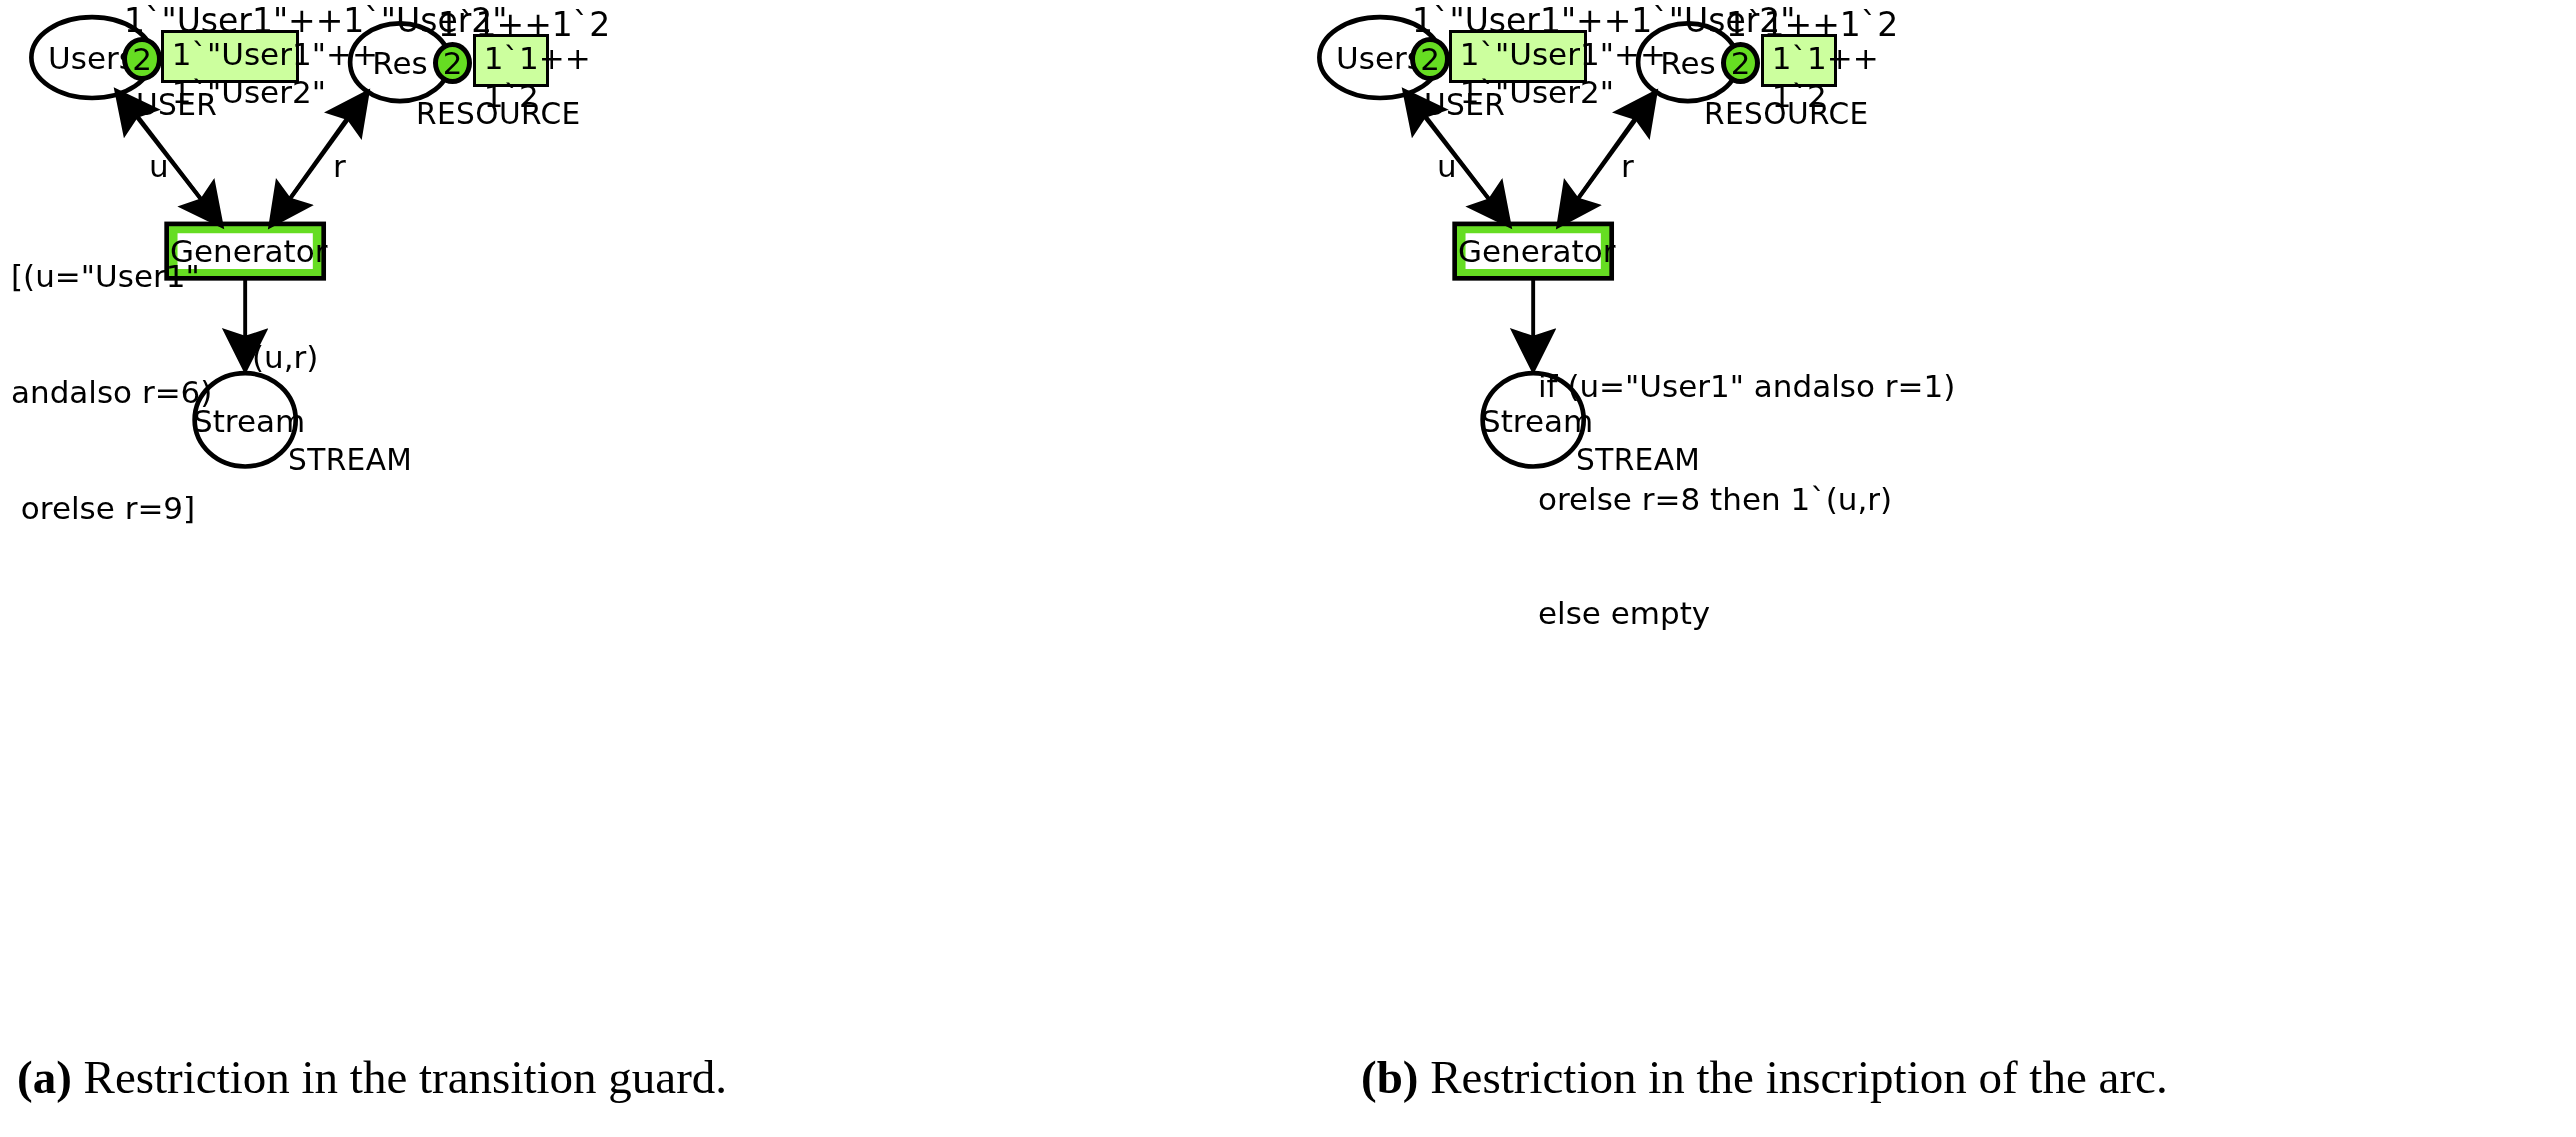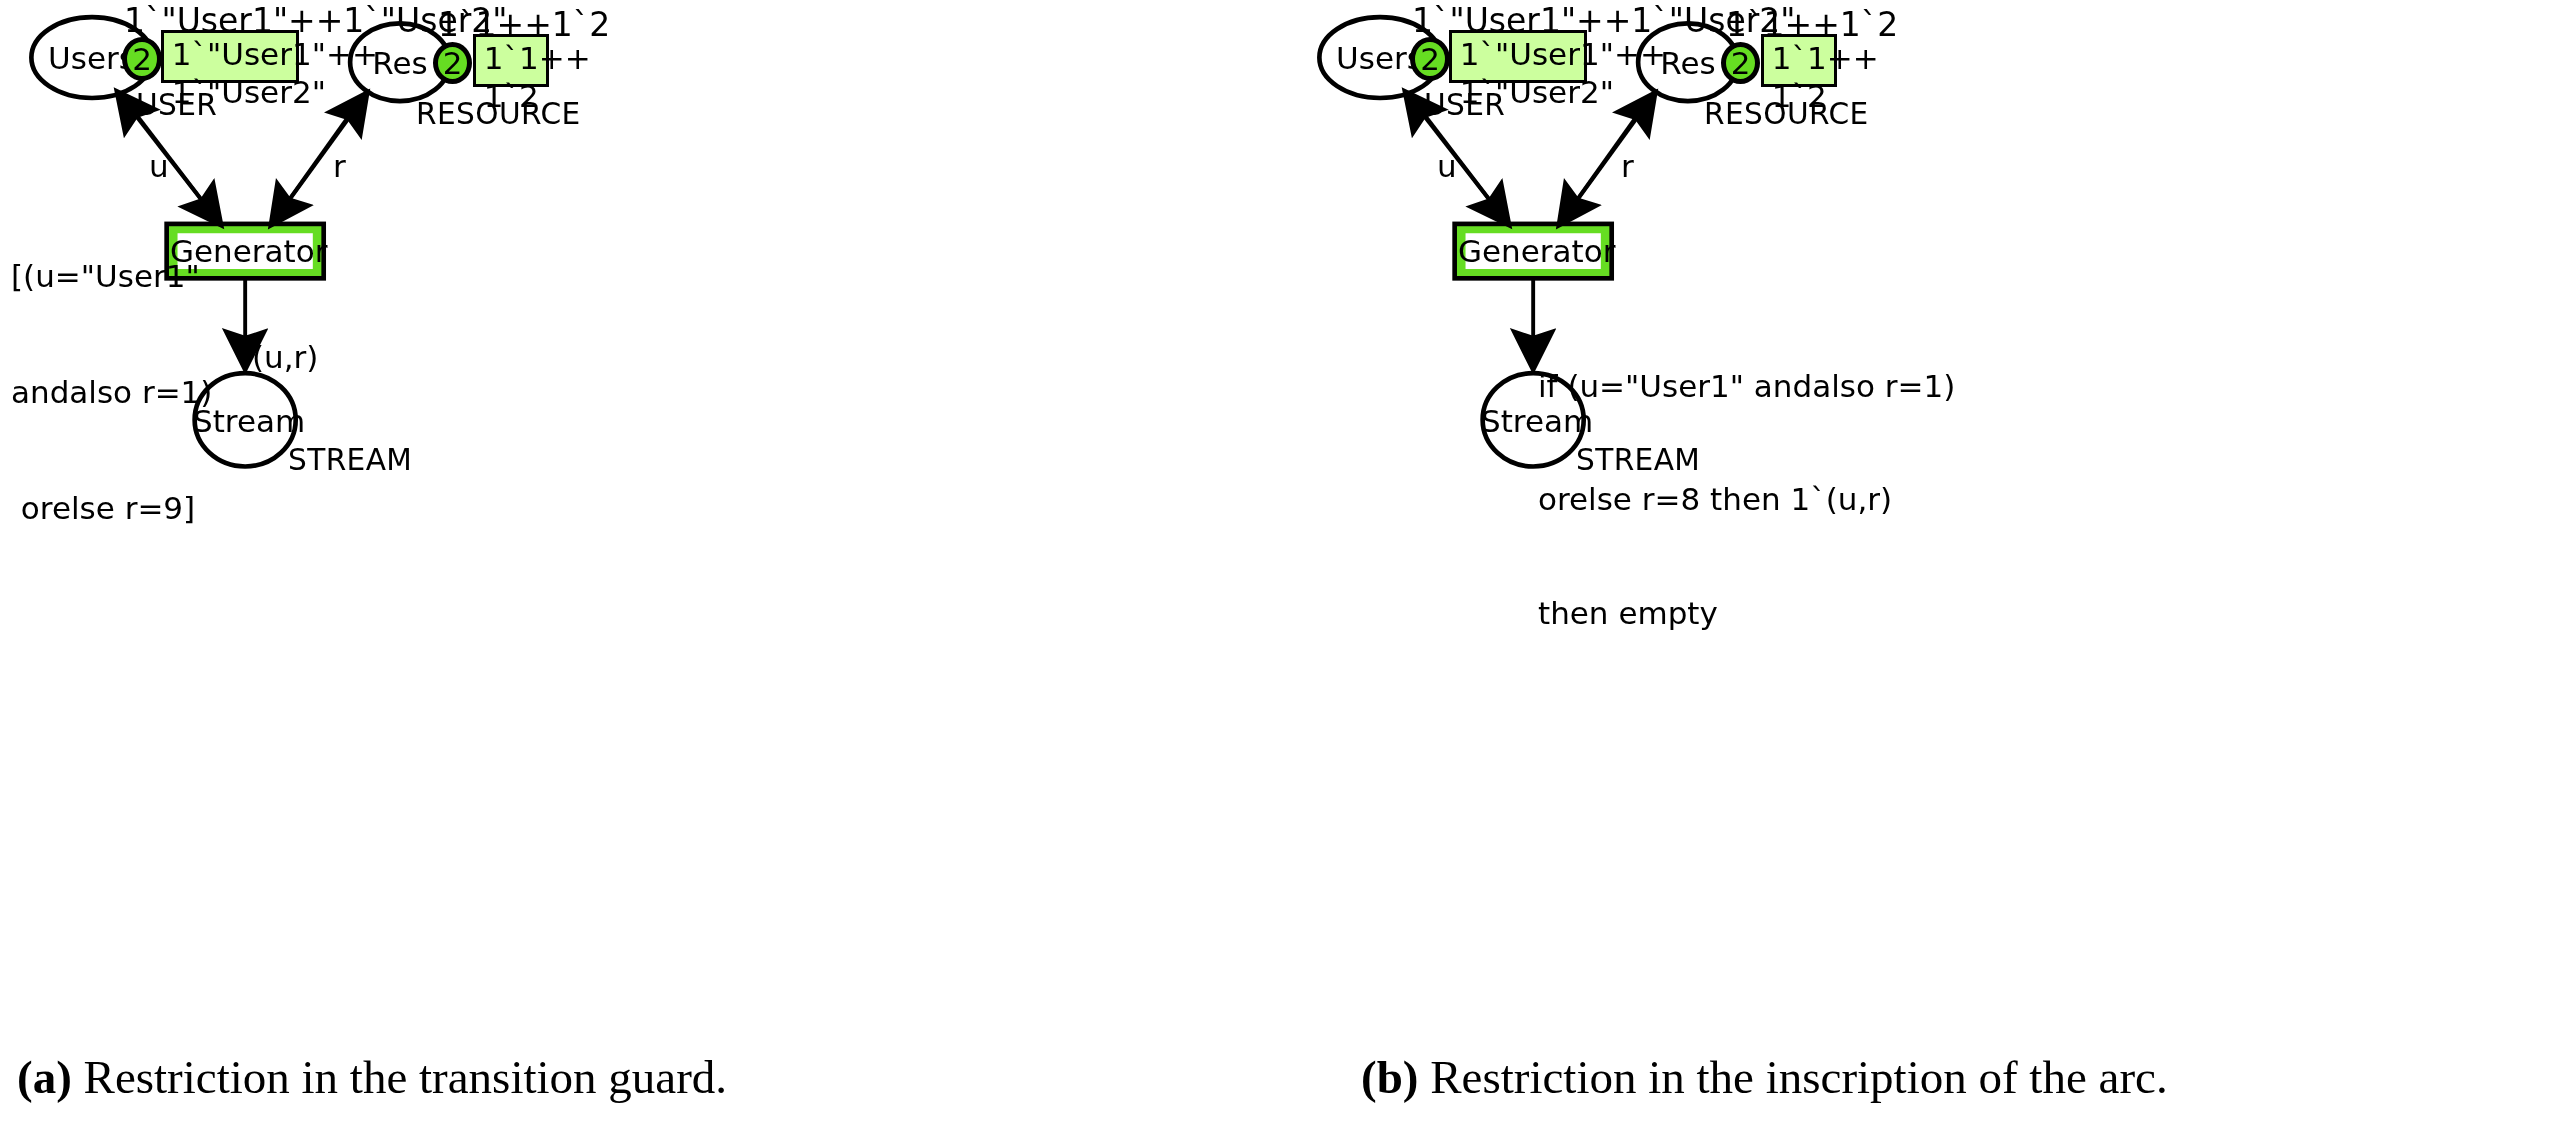--- a/index.html
+++ b/index.html
@@ -178,21 +178,21 @@
     </div>
 
     <div class="lbl type-label" style="left:416px; top:97px;">RESOURCE</div>
 
     <div class="lbl arc-var" style="left:149px; top:148px;">u</div>
 
     <div class="lbl arc-var" style="left:333px; top:148px;">r</div>
 
     <div class="lbl guard-text" style="left:11px; top:179px;">
       <div>[(u="User1"</div>
-      <div>andalso r=1)</div>
+      <div>andalso r=6)</div>
       <div> orelse r=9]</div>
     </div>
 
     <div class="lbl trans-name" style="left:170px; top:233px; width:151px;">Generator</div>
 
     <div class="lbl arc-var" style="left:252px; top:317px;margin-top:22px;">(u,r)</div>
 
     <div class="lbl place-name" style="left:193px; top:403px; width:106px;">Stream</div>
 
     <div class="lbl type-label" style="left:288px; top:443px;">STREAM</div>
@@ -256,21 +256,21 @@
 
     <div class="lbl arc-var" style="left:149px; top:148px;">u</div>
 
     <div class="lbl arc-var" style="left:333px; top:148px;">r</div>
 
     <div class="lbl trans-name" style="left:170px; top:233px; width:151px;">Generator</div>
 
     <div class="lbl arc-inscription" style="left:250px; top:292px;">
       <div>if (u="User1" andalso r=1)</div>
       <div>orelse r=8 then 1`(u,r)</div>
-      <div>then empty</div>
+      <div>else empty</div>
     </div>
 
     <div class="lbl place-name" style="left:193px; top:403px; width:106px;">Stream</div>
 
     <div class="lbl type-label" style="left:288px; top:443px;">STREAM</div>
   </div>
 
   <div class="caption" id="caption-b"><b>(b)</b><span> Restriction in the inscription of the arc.</span></div>
 
   <div class="caption" id="caption-a"><b>(a)</b><span> Restriction in the transition guard.</span></div>

